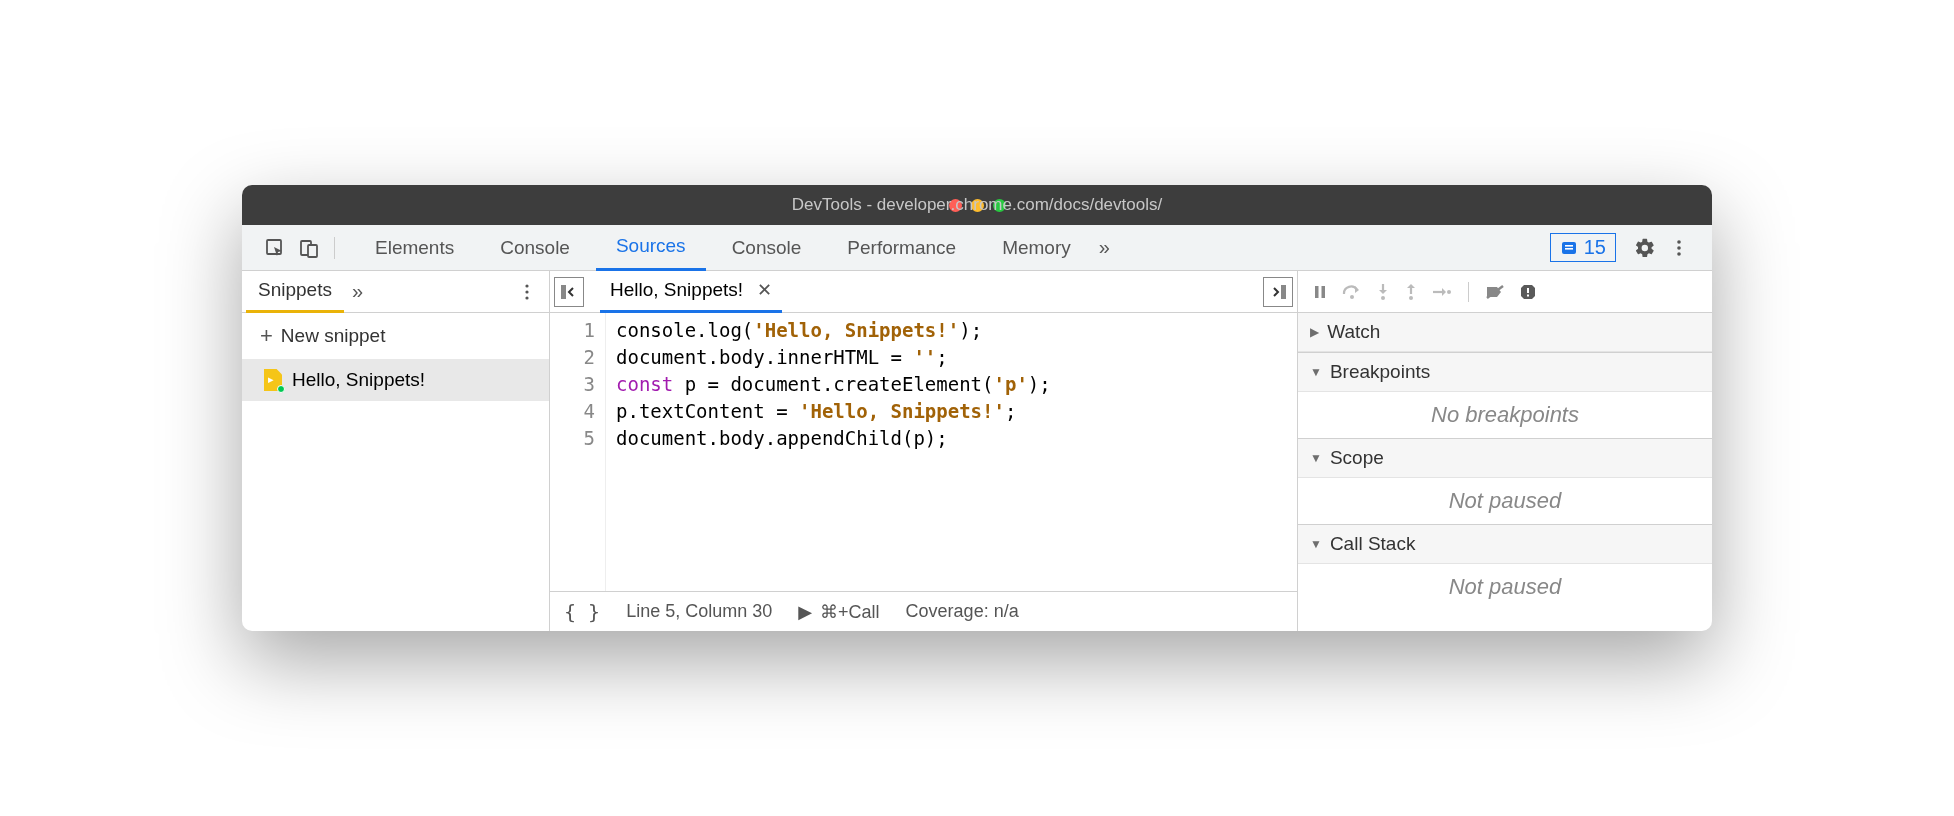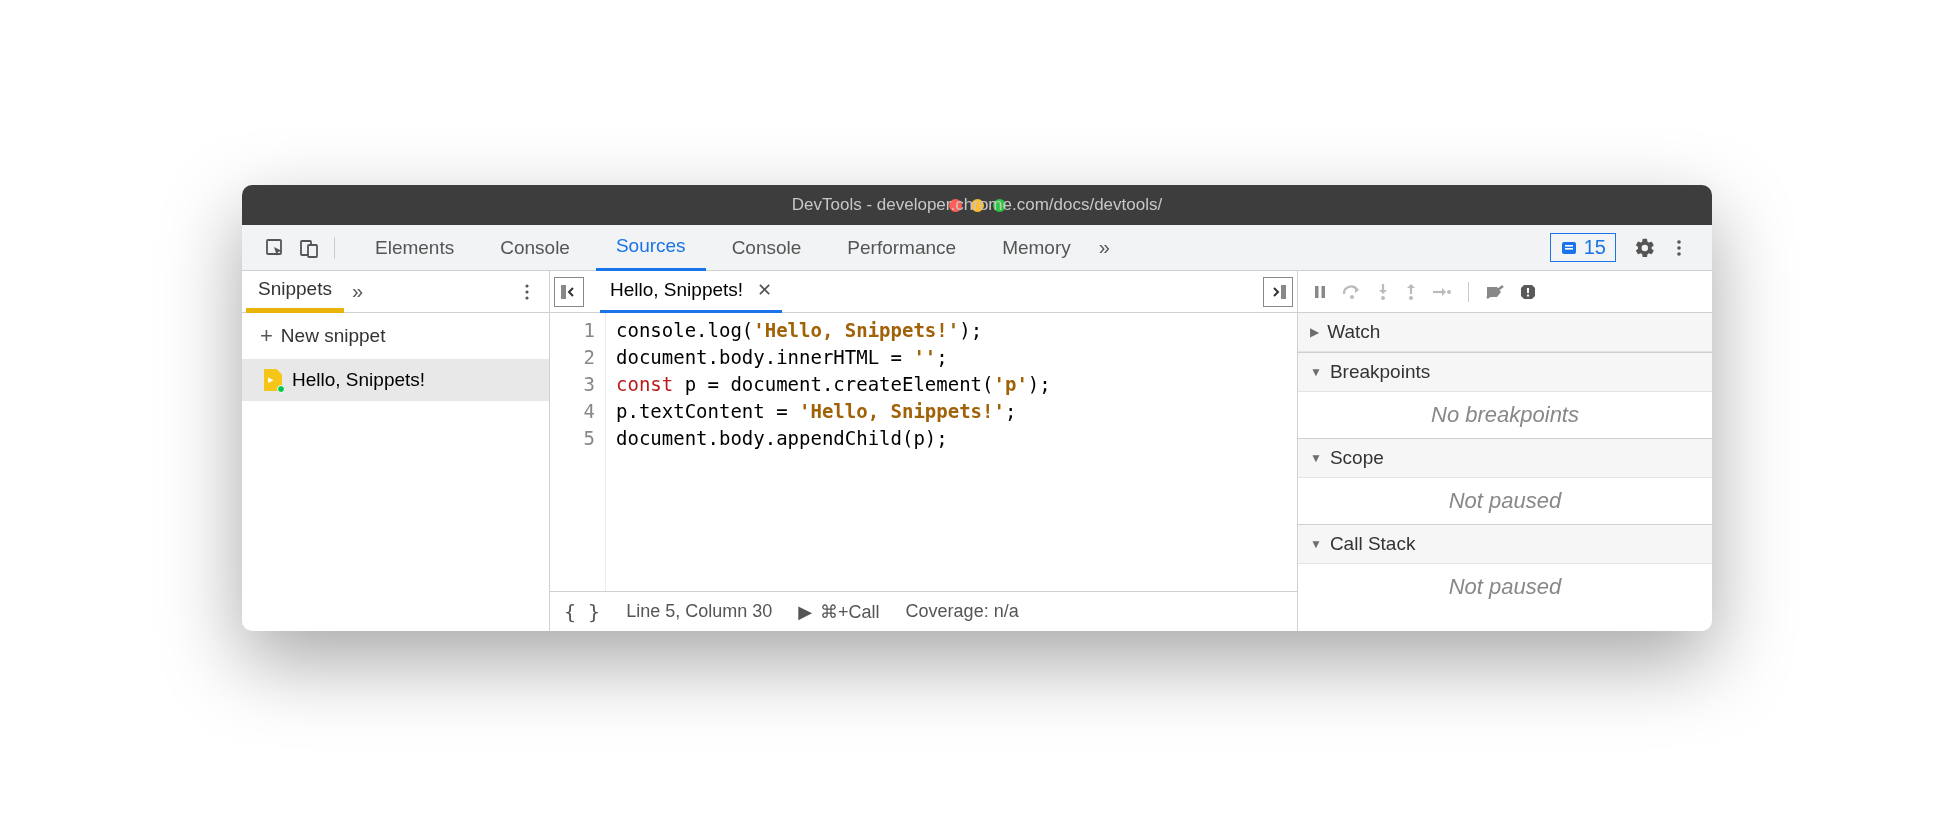--- a/index.html
+++ b/index.html
@@ -72,21 +72,21 @@
   width: 308px; border-right: 1px solid #d0d0d0;
   display: flex; flex-direction: column;
 }
 .sidebar-header {
   height: 42px; display: flex; align-items: center;
   border-bottom: 1px solid #d0d0d0; padding: 0 4px;
 }
 .sidebar-tab {
   padding: 0 12px; height: 42px;
   display: flex; align-items: center; font-size: 19px;
-  color: #333; border-bottom: 5px solid #eab308;
+  color: #333; border-bottom: 3px solid #eab308;
   cursor: pointer;
 }
 .chev { color: #555; font-size: 20px; padding: 0 8px; cursor: pointer; }
 .kebab { margin-left: auto; color: #555; cursor: pointer; padding: 0 10px; }
 .sidebar-list { flex: 1; overflow: auto; }
 .new-snippet {
   display: flex; align-items: center; gap: 8px;
   padding: 10px 18px; font-size: 19px; color: #333; cursor: pointer;
 }
 .snippet-item {
@@ -134,21 +134,21 @@
   font-family: 'Menlo', 'Consolas', monospace;
   font-size: 19px; line-height: 27px;
 }
 .gutter {
   width: 56px; text-align: right; padding: 4px 10px 4px 4px;
   color: #888; border-right: 1px solid #eee;
   user-select: none;
 }
 .codelines { padding: 4px 10px; white-space: pre; color: #000; }
 .str { color: #a16207; font-weight: bold; }
-.kw { color: #b91c1c; }
+.kw { color: #a21caf; }
 .status {
   height: 40px; border-top: 1px solid #d0d0d0;
   display: flex; align-items: center; gap: 26px;
   padding: 0 14px; font-size: 18px; color: #555;
 }
 .run-btn { display: flex; align-items: center; gap: 8px; cursor: pointer; }
 .debugger {
   width: 414px; display: flex; flex-direction: column;
 }
 .dbg-toolbar {

